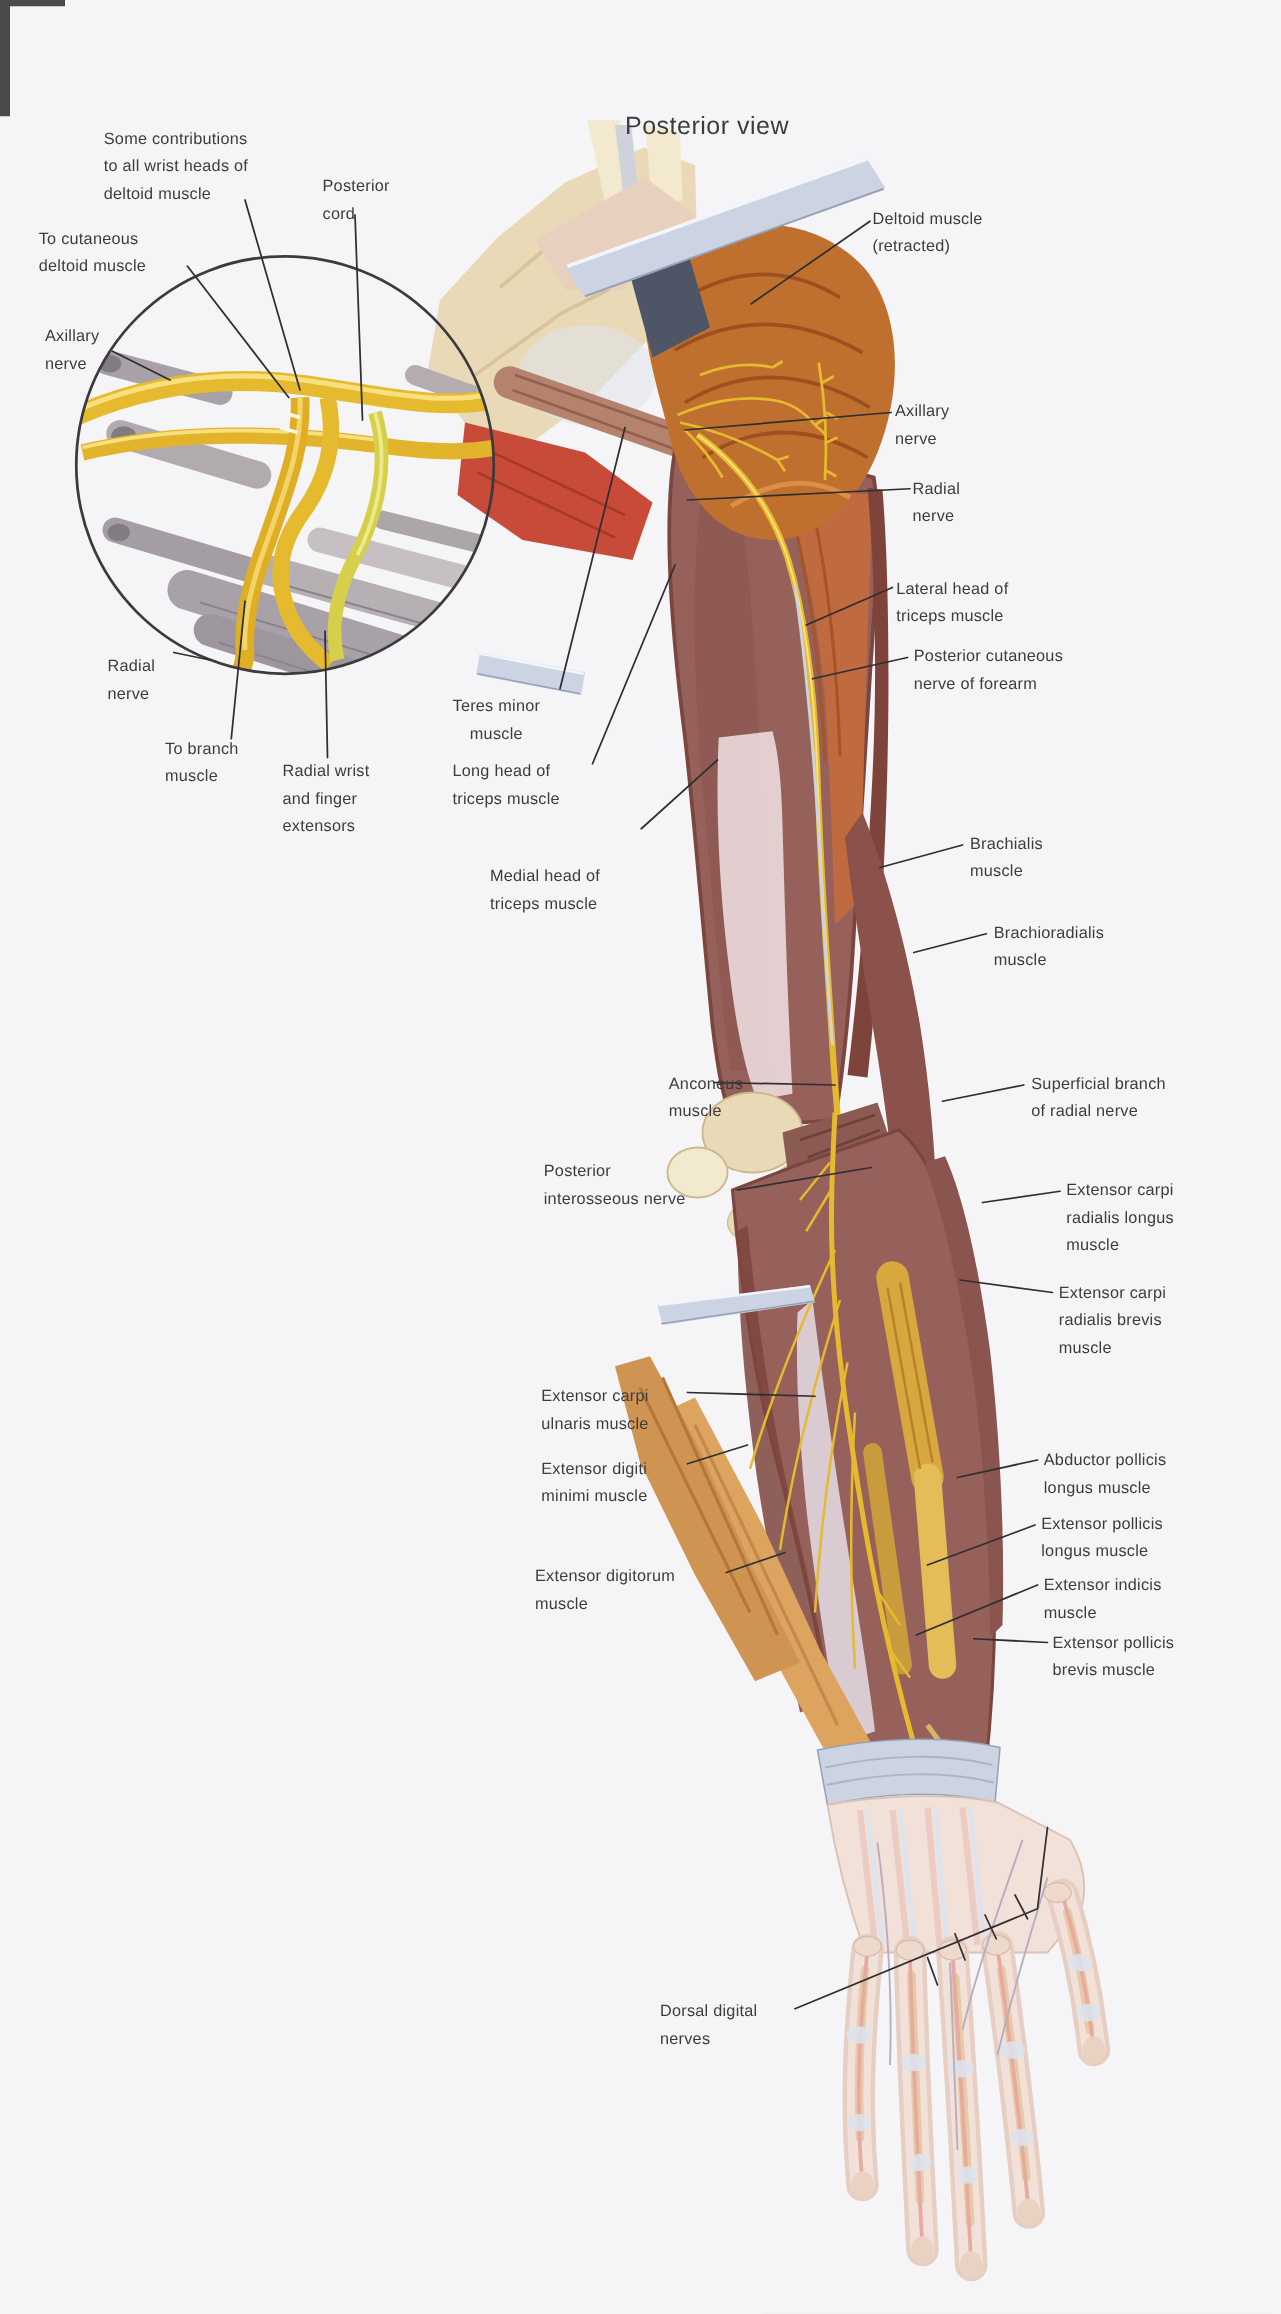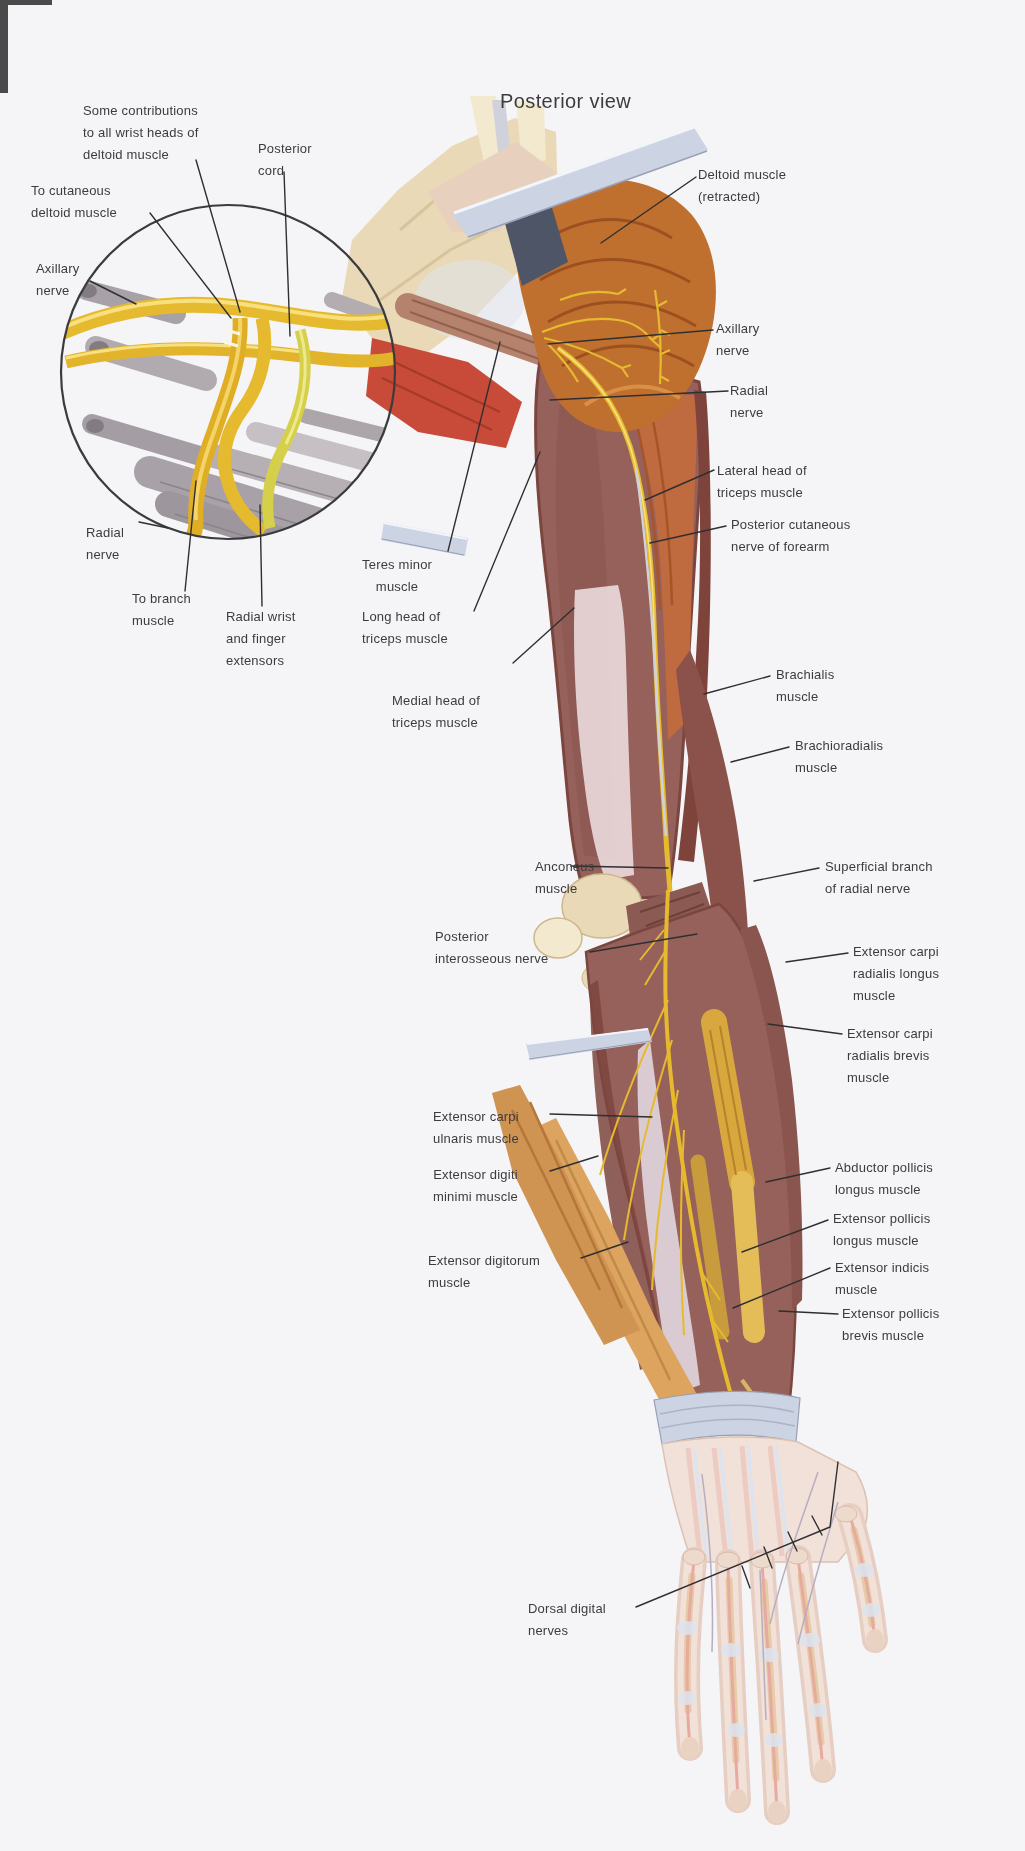--- a/index.html
+++ b/index.html
@@ -349,21 +349,21 @@
         <div>muscle</div>
       </div>
       <div class="label" style="left: 435px; top: 926px;">
         <div>Posterior</div>
         <div>interosseous nerve</div>
       </div>
       <div class="label" style="left: 433px; top: 1106px;">
         <div>Extensor carpi</div>
         <div>ulnaris muscle</div>
       </div>
-      <div class="label" style="left: 433px; top: 1164px; text-align: center;">
+      <div class="label" style="left: 433px; top: 1164px;">
         <div>Extensor digiti</div>
         <div>minimi muscle</div>
       </div>
       <div class="label" style="left: 428px; top: 1250px;">
         <div>Extensor digitorum</div>
         <div>muscle</div>
       </div>
       <div class="label" style="left: 528px; top: 1598px;">
         <div>Dorsal digital</div>
         <div>nerves</div>

